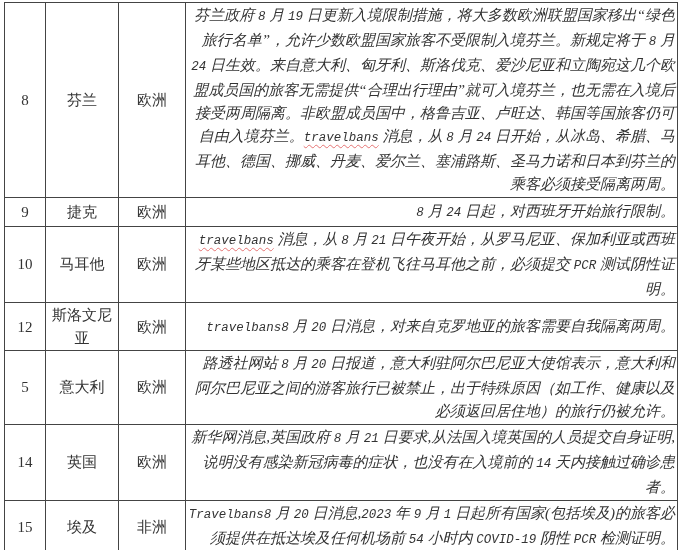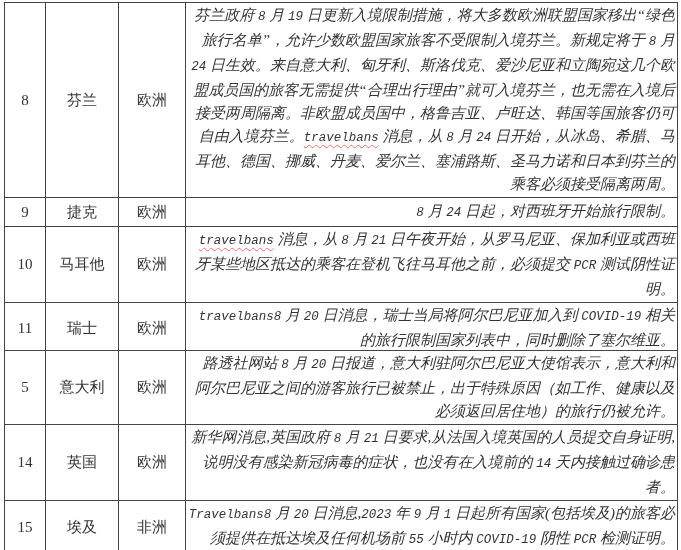--- a/index.html
+++ b/index.html
@@ -67,26 +67,20 @@
           <td class="c-continent">欧洲</td>
           <td class="c-desc"><span class="seg"><span class="mono">8</span> 月 <span class="mono">24</span> 日起，对西班牙开始旅行限制。</span></td>
         </tr>
         <tr style="height: 45px;">
           <td class="c-no">10</td>
           <td class="c-country">马耳他</td>
           <td class="c-continent">欧洲</td>
           <td class="c-desc"><span class="seg wavy"><span class="mono">travelbans</span></span><span class="seg"> 消息，从 <span class="mono">8</span> 月 <span class="mono">21</span> 日午夜开始，从罗马尼亚、保加利亚或西班牙某些地区抵达的乘客在登机飞往马耳他之前，必须提交 <span class="mono">PCR</span> 测试阴性证明。</span></td>
         </tr>
         <tr style="height: 43px;">
-          <td class="c-no">11</td>
-          <td class="c-country">瑞士</td>
-          <td class="c-continent">欧洲</td>
-          <td class="c-desc"><span class="seg"><span class="mono">travelbans8</span> 月 <span class="mono">20</span> 日消息，瑞士当局将阿尔巴尼亚加入到 <span class="mono">COVID-19</span> 相关的旅行限制国家列表中，同时删除了塞尔维亚。</span></td>
-        </tr>
-        <tr style="height: 43px;">
           <td class="c-no">12</td>
           <td class="c-country">斯洛文尼亚</td>
           <td class="c-continent">欧洲</td>
           <td class="c-desc"><span class="seg"><span class="mono">travelbans8</span> 月 <span class="mono">20</span> 日消息，对来自克罗地亚的旅客需要自我隔离两周。</span></td>
         </tr>
       </tbody>
     </table>
     <table class="doc-table" style="top: 350px;">
       <colgroup>
         <col style="width: 41px;">
@@ -104,17 +98,17 @@
         <tr style="height: 42px;">
           <td class="c-no">14</td>
           <td class="c-country">英国</td>
           <td class="c-continent">欧洲</td>
           <td class="c-desc"><span class="seg">新华网消息,英国政府 <span class="mono">8</span> 月 <span class="mono">21</span> 日要求,从法国入境英国的人员提交自身证明,说明没有感染新冠病毒的症状，也没有在入境前的 <span class="mono">14</span> 天内接触过确诊患者。</span></td>
         </tr>
         <tr style="height: 43px;">
           <td class="c-no">15</td>
           <td class="c-country">埃及</td>
           <td class="c-continent">非洲</td>
-          <td class="c-desc"><span class="seg"><span class="mono">Travelbans8</span> 月 <span class="mono">20</span> 日消息,<span class="mono">2023</span> 年 <span class="mono">9</span> 月 <span class="mono">1</span> 日起所有国家(包括埃及)的旅客必须提供在抵达埃及任何机场前 <span class="mono">55</span> 小时内 <span class="mono">COVID-19</span> 阴性 <span class="mono">PCR</span> 检测证明。</span></td>
+          <td class="c-desc"><span class="seg"><span class="mono">Travelbans8</span> 月 <span class="mono">20</span> 日消息,<span class="mono">2023</span> 年 <span class="mono">9</span> 月 <span class="mono">1</span> 日起所有国家(包括埃及)的旅客必须提供在抵达埃及任何机场前 <span class="mono">54</span> 小时内 <span class="mono">COVID-19</span> 阴性 <span class="mono">PCR</span> 检测证明。</span></td>
         </tr>
       </tbody>
     </table>
   </div>
 
 </body></html>

